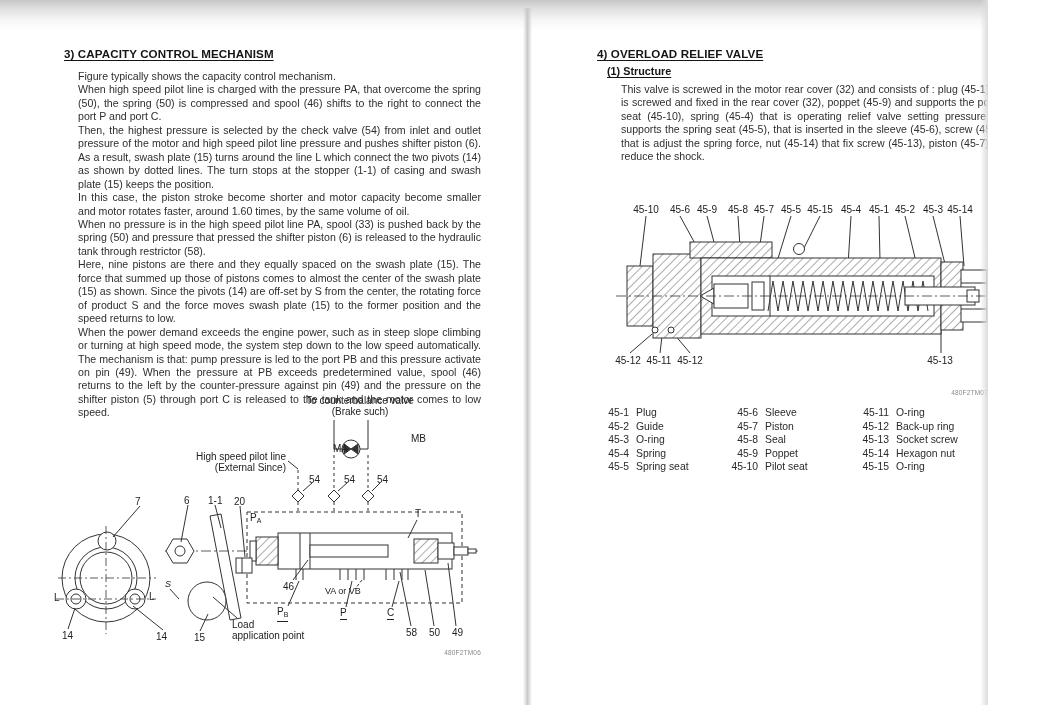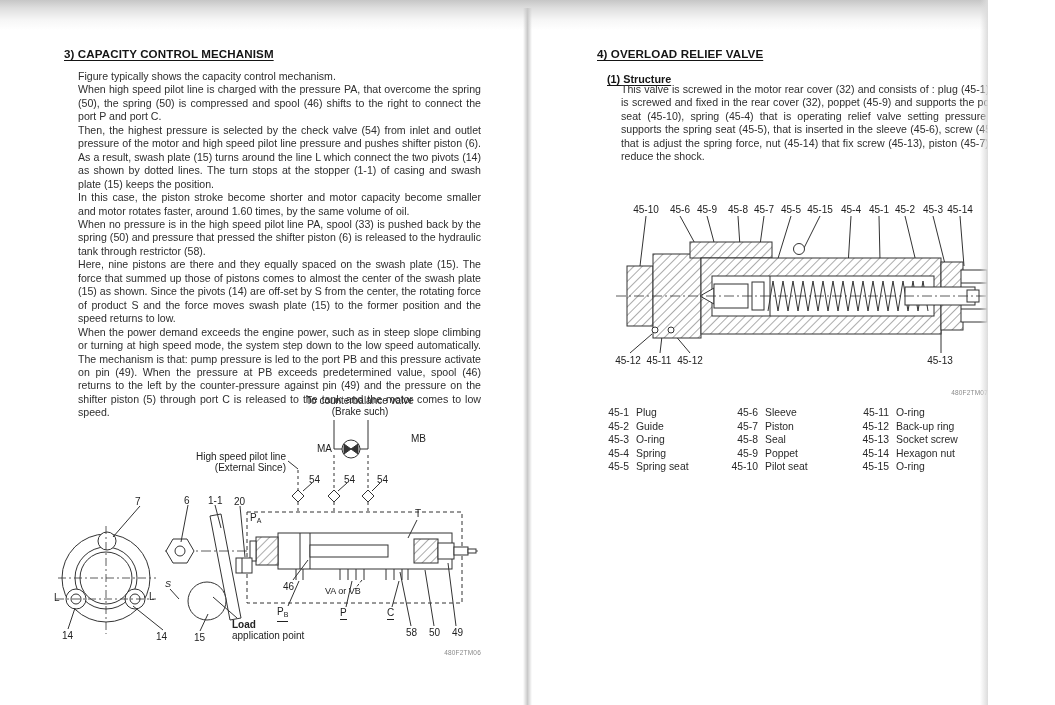--- a/index.html
+++ b/index.html
@@ -7,21 +7,21 @@
         font-family:"Liberation Sans",sans-serif;color:#2e2e2e;}
   #topband{position:absolute;left:0;top:0;width:1055px;height:30px;
         background:linear-gradient(180deg,#c6c6c6 0,#dedede 8px,#f6f6f6 20px,#fff 30px);}
   #spine{position:absolute;left:523px;top:8px;width:9px;height:697px;
         background:linear-gradient(90deg,rgba(255,255,255,0) 0,#c9c9c9 50%,rgba(255,255,255,0) 100%);}
   #rightedge{position:absolute;right:0;top:0;width:8px;height:705px;
         background:linear-gradient(90deg,rgba(255,255,255,0),#dcdcdc);}
   .heading{position:absolute;font-weight:bold;font-size:11.6px;color:#151515;
         text-decoration:underline;text-underline-offset:2px;white-space:nowrap;letter-spacing:.1px;}
   .subheading{position:absolute;font-weight:bold;font-size:10.8px;color:#151515;
-        text-decoration:underline;text-underline-offset:2px;white-space:nowrap;margin-top:8px;}
+        text-decoration:underline;text-underline-offset:2px;white-space:nowrap;}
   .bodytext{position:absolute;font-size:10.6px;line-height:13.45px;text-align:justify;color:#2e2e2e;}
   .bodytext p{margin:0;}
   .lb{position:absolute;font-size:10px;color:#222;white-space:nowrap;line-height:11px;}
   .lb.c{transform:translateX(-50%);}
   .lb.r{transform:translateX(-100%);}
   .lb.sm{font-size:9px;}
   .lb.code{font-size:6.5px;color:#8a8a8a;letter-spacing:.2px;}
   .lb.ul{border-bottom:1px solid #222;padding-bottom:1px;}
   .lb sub{font-size:7px;vertical-align:-2px;}
   .lb.it{font-style:italic;}
@@ -196,21 +196,21 @@
     <p>When high speed pilot line is charged with the pressure PA, that overcome the spring (50), the spring (50) is compressed and spool (46) shifts to the right to connect the port P and port C.</p>
     <p>Then, the highest pressure is selected by the check valve (54) from inlet and outlet pressure of the motor and high speed pilot line pressure and pushes shifter piston (6). As a result, swash plate (15) turns around the line L which connect the two pivots (14) as shown by dotted lines. The turn stops at the stopper (1-1) of casing and swash plate (15) keeps the position.</p>
     <p>In this case, the piston stroke become shorter and motor capacity become smaller and motor rotates faster, around 1.60 times, by the same volume of oil.</p>
     <p>When no pressure is in the high speed pilot line PA, spool (33) is pushed back by the spring (50) and pressure that pressed the shifter piston (6) is released to the hydraulic tank through restrictor (58).</p>
     <p>Here, nine pistons are there and they equally spaced on the swash plate (15). The force that summed up those of pistons comes to almost the center of the swash plate (15) as shown. Since the pivots (14) are off-set by S from the center, the rotating force of product S and the force moves swash plate (15) to the former position and the speed returns to low.</p>
     <p>When the power demand exceeds the engine power, such as in steep slope climbing or turning at high speed mode, the system step down to the low speed automatically. The mechanism is that: pump pressure is led to the port PB and this pressure activate on pin (49). When the pressure at PB exceeds predetermined value, spool (46) returns to the left by the counter-pressure against pin (49) and the pressure on the shifter piston (5) through port C is released to the tank and the motor comes to low speed.</p>
   </div>
 
   <span class="lb c" style="left:360px;top:395px;">To counterbalance valve</span>
   <span class="lb c" style="left:360px;top:406px;">(Brake such)</span>
-  <span class="lb r" style="left:332px;top:443px;">MA</span>
+  <span class="lb r" style="left:348px;top:443px;">MA</span>
   <span class="lb" style="left:370px;top:433px;margin-left:41px;">MB</span>
   <span class="lb r" style="left:286px;top:451px;padding-left:40px;">High speed pilot line</span>
   <span class="lb r" style="left:286px;top:462px;">(External Since)</span>
   <span class="lb" style="left:309px;top:474px;">54</span>
   <span class="lb" style="left:344px;top:474px;">54</span>
   <span class="lb" style="left:377px;top:474px;">54</span>
   <span class="lb" style="left:250px;top:512px;"><span>P</span><sub>A</sub></span>
   <span class="lb" style="left:415px;top:508px;">T</span>
   <span class="lb" style="left:283px;top:581px;">46</span>
   <span class="lb sm" style="left:325px;top:586px;">VA or VB</span>
@@ -223,21 +223,21 @@
   <span class="lb" style="left:135px;top:496px;">7</span>
   <span class="lb" style="left:184px;top:495px;">6</span>
   <span class="lb" style="left:208px;top:495px;">1-1</span>
   <span class="lb" style="left:234px;top:496px;">20</span>
   <span class="lb" style="left:54px;top:592px;">L</span>
   <span class="lb" style="left:149px;top:591px;">L</span>
   <span class="lb" style="left:62px;top:630px;">14</span>
   <span class="lb" style="left:156px;top:631px;">14</span>
   <span class="lb" style="left:194px;top:632px;">15</span>
   <span class="lb it sm" style="left:165px;top:579px;">S</span>
-  <span class="lb" style="left:232px;top:619px;font-weight:bold;">Load</span>
+  <span class="lb" style="left:232px;top:619px;">Load</span>
   <span class="lb" style="left:232px;top:630px;">application point</span>
   <span class="lb code r" style="left:481px;top:647px;">480F2TM06</span>
 
   <div class="heading" style="left:597px;top:47px;">4) OVERLOAD RELIEF VALVE</div>
   <div class="subheading" style="left:607px;top:65px;">(1) Structure</div>
   <div class="bodytext" style="left:621px;top:83px;width:389px;">
     <p>This valve is screwed in the motor rear cover (32) and consists of : plug (45-1) that is screwed and fixed in the rear cover (32), poppet (45-9) and supports the poppet seat (45-10), spring (45-4) that is operating relief valve setting pressure and supports the spring seat (45-5), that is inserted in the sleeve (45-6), screw (45-13) that is adjust the spring force, nut (45-14) that fix screw (45-13), piston (45-7) that reduce the shock.</p>
   </div>
 
   <span class="lb c" style="left:646px;top:204px;">45-10</span>

